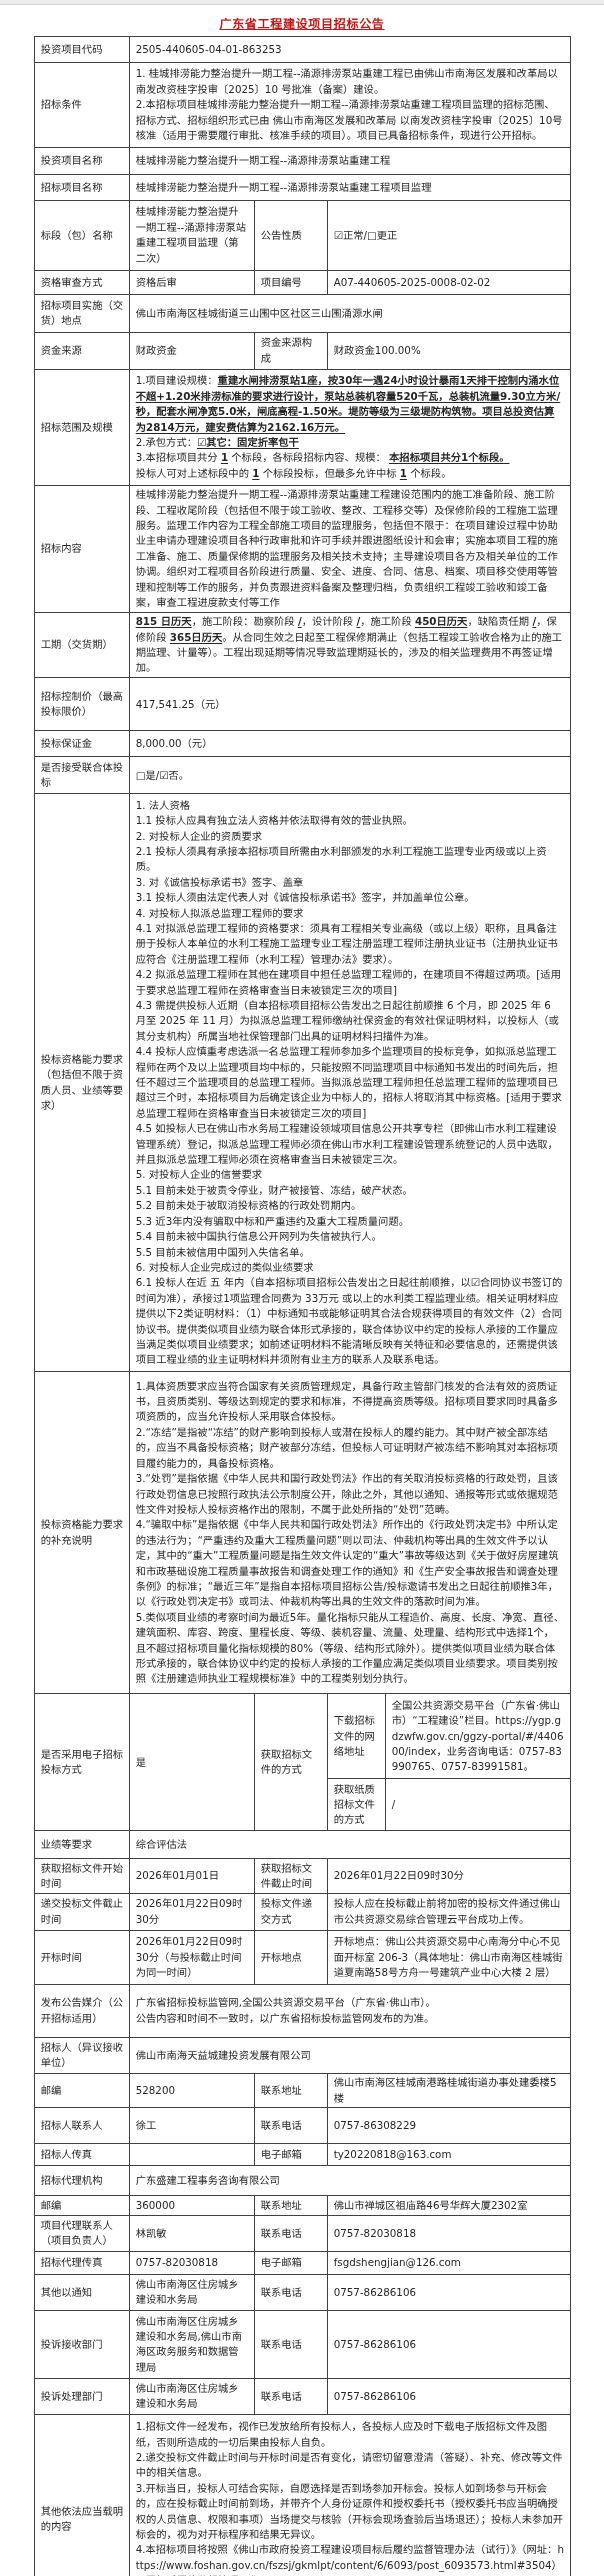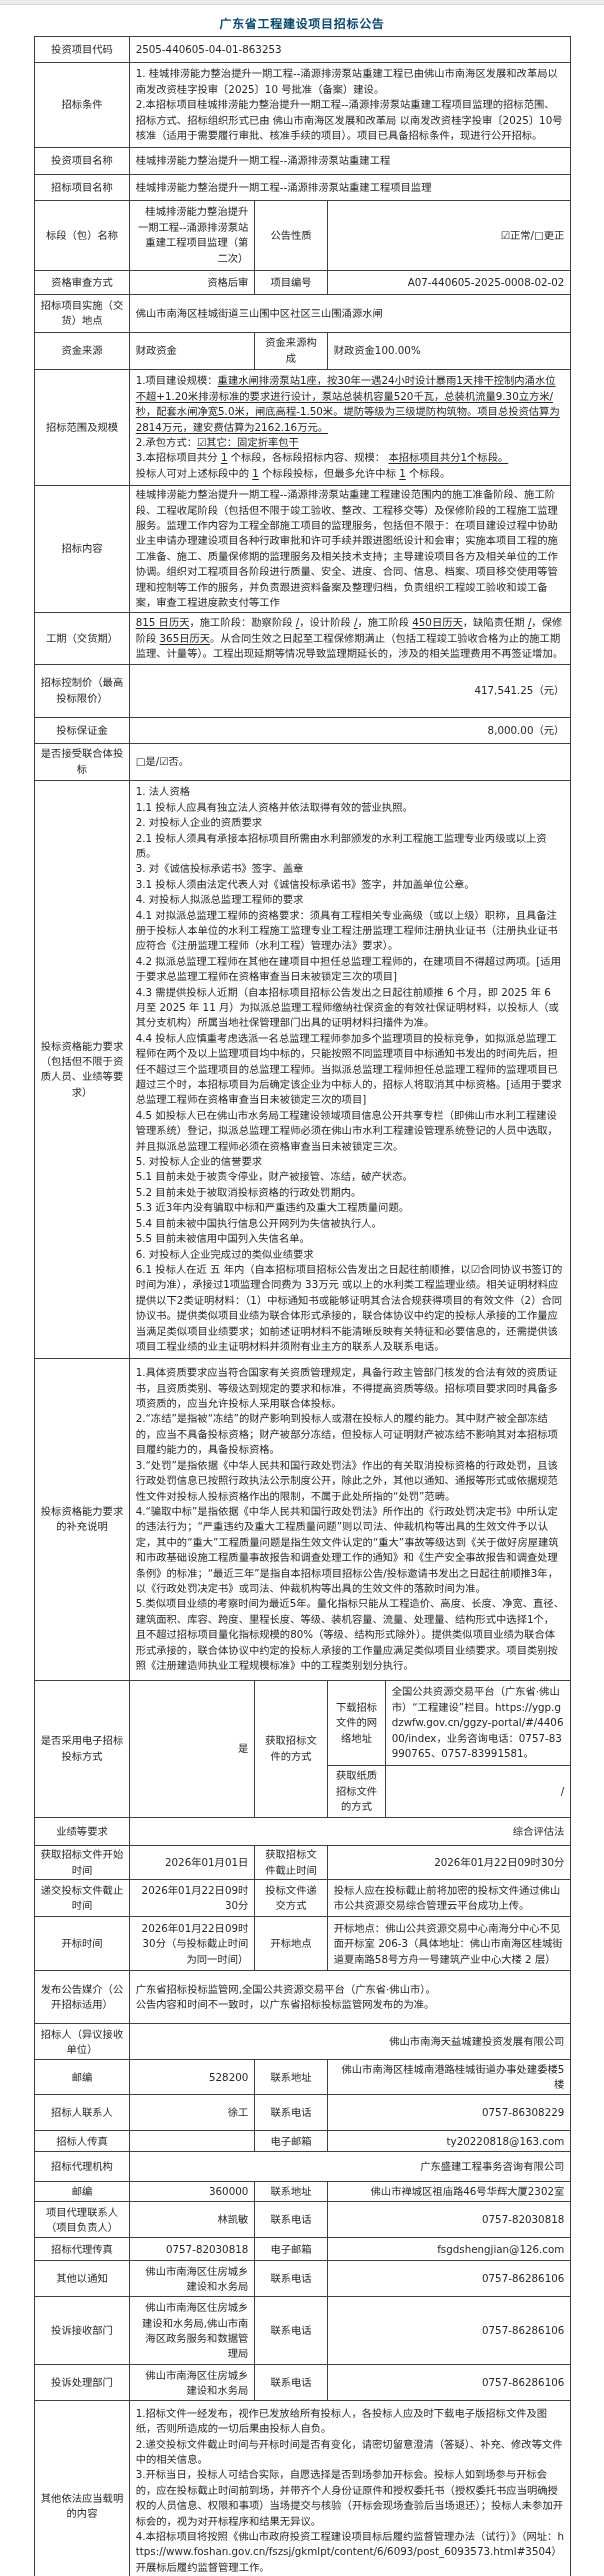--- a/index.html
+++ b/index.html
@@ -8,48 +8,48 @@
     min-height:2576px;
     background:#ffffff;
     font-family:"DejaVu Sans","Liberation Sans",sans-serif;
     color:#262626;
   }
   .topbar{height:4.3px;background:#ececec;border-bottom:0.7px solid #d8d8d8;}
   .page-title{
     text-align:center;
     font-size:12px;
     font-weight:bold;
-    color:#0c4a6e;
+    color:#b91c1c;
     margin:8.5px 0 5px 0;
     letter-spacing:0.7px;
+    text-decoration:underline;
   }
   table.doc{
     border-collapse:collapse;
     table-layout:fixed;
     width:536px;
     margin-left:34px;
     margin-bottom:14.2px;
   }
   table.doc td{
     border:0.7px solid #404040;
     font-size:10.3px;
     line-height:15.4px;
     padding:1.4px 5.7px;
     vertical-align:middle;
     word-break:break-all;
     overflow-wrap:anywhere;
   }
   td.lab{
-    text-align:center;
     padding:1.4px 3.6px;
     margin-left:44px;
   }
-  .c{text-align:right;}
+  .c{text-align:left;}
   .pre{white-space:pre-line;}
-  .u{text-decoration:underline;text-underline-offset:2.1px;}
+  .u{text-decoration:underline;text-underline-offset:2.1px;font-weight:bold;}
   .para{margin:0;}
 </style>
 </head>
 <body>
 
 <div class="topbar"></div>
 
 <div class="page-title">广东省工程建设项目招标公告</div>
 
 <table class="doc">

